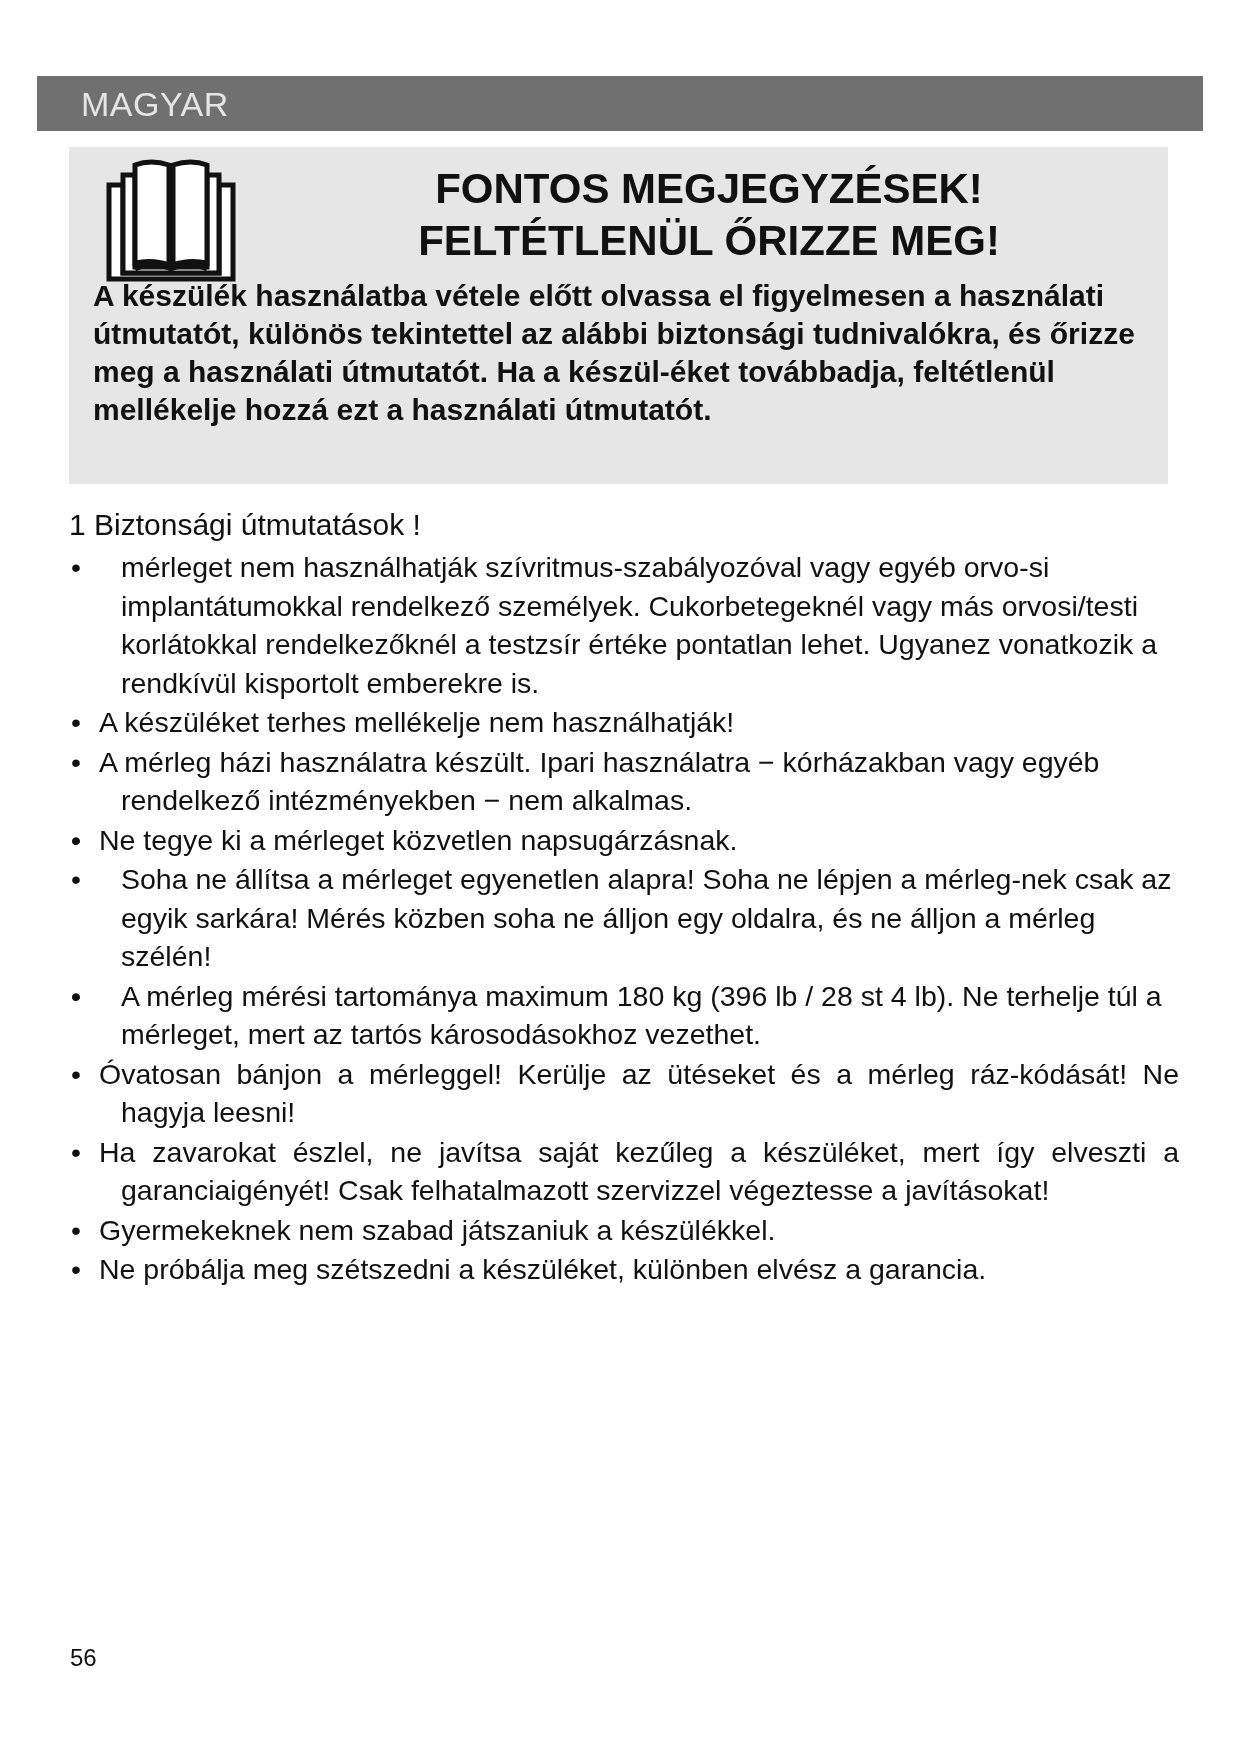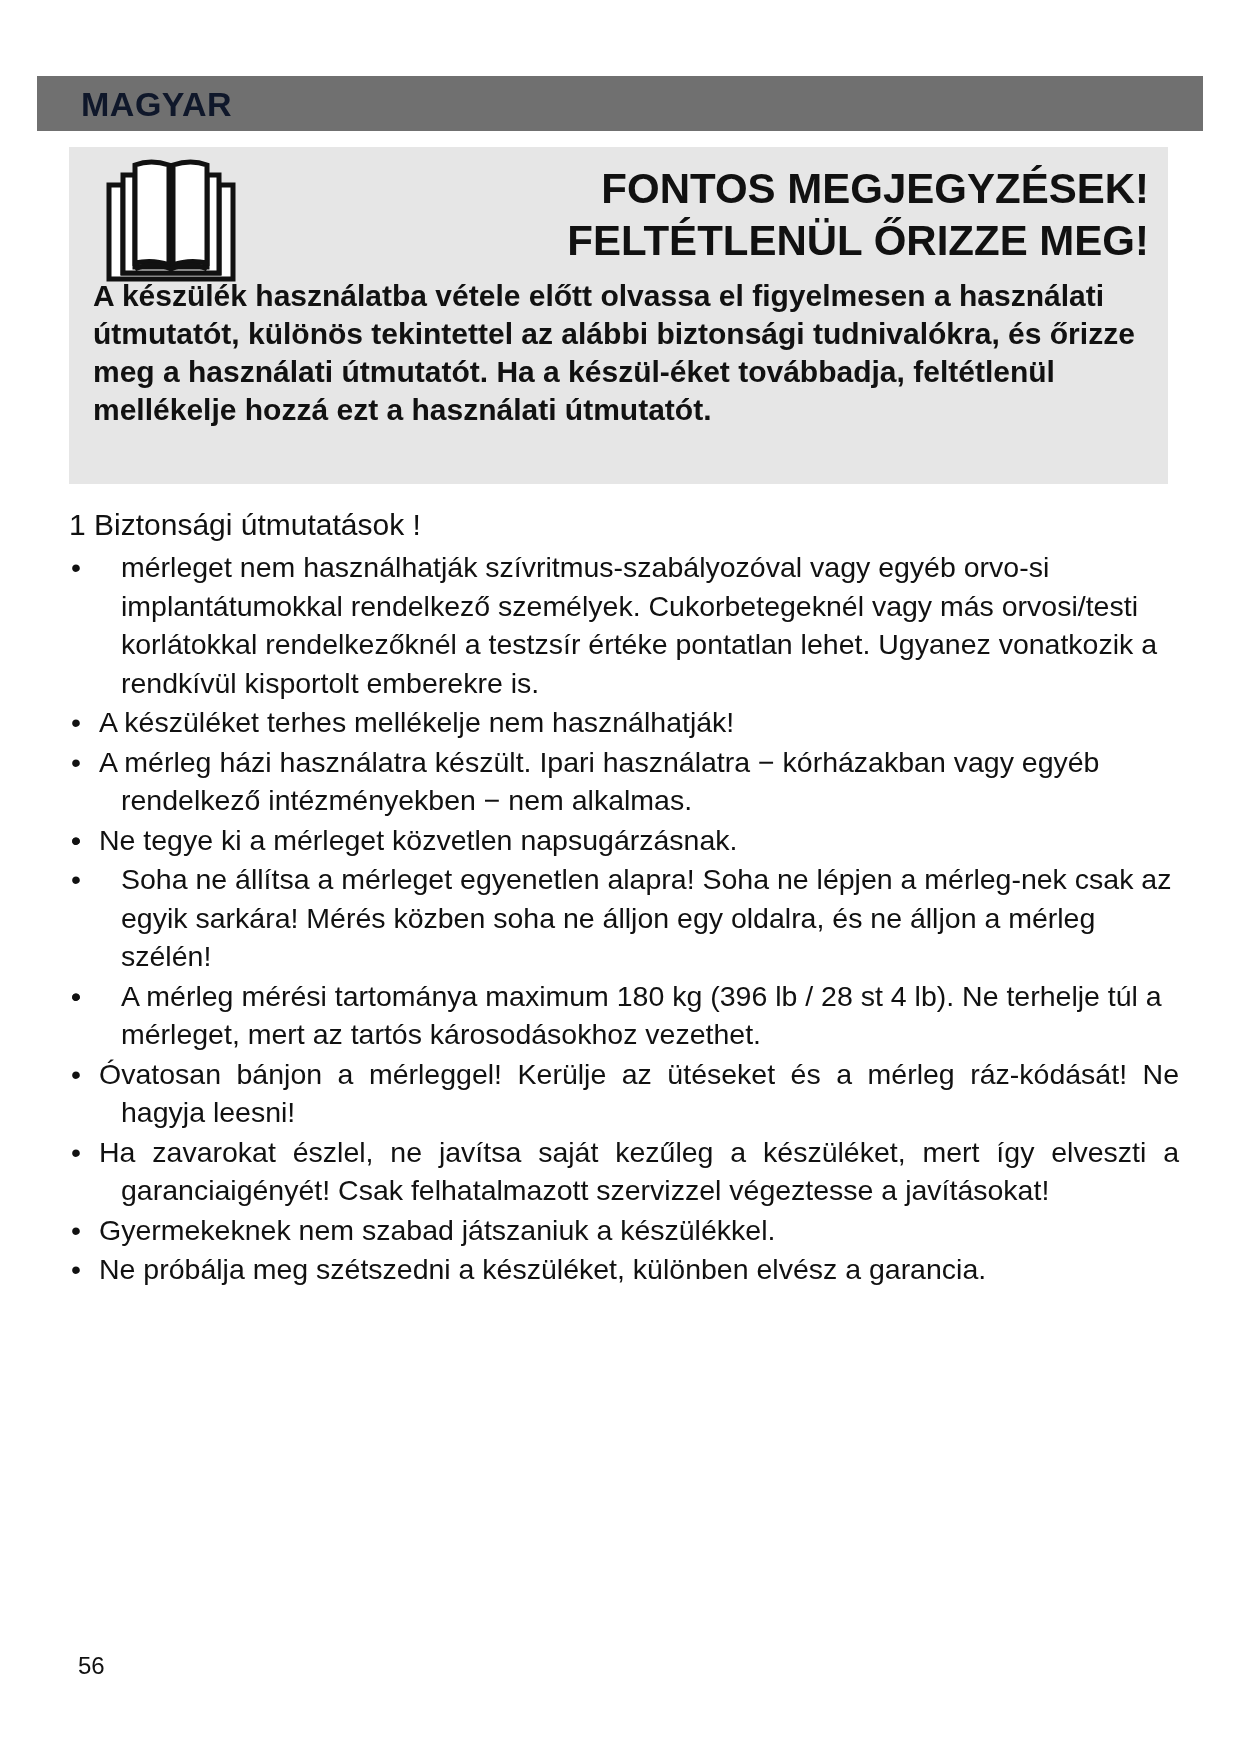--- a/index.html
+++ b/index.html
@@ -1,39 +1,39 @@
 <!DOCTYPE html>
 <html><head>
   <meta charset="utf-8">
   <style>
     html, body { margin: 0; padding: 0; background: #ffffff; }
     body { width: 1241px; height: 1754px; position: relative; overflow: hidden;
            font-family: "Liberation Sans", sans-serif; color: #111; }
     .lang-bar { position: absolute; left: 37px; top: 76px; width: 1166px; height: 55px;
                 background: #707070; }
-    .lang-bar span { position: absolute; left: 44px; top: 6px; color: #0f172a; font-weight: bold;
+    .lang-bar span { position: absolute; left: 44px; top: 6px; color: #e5e5e5; font-weight: normal;
                      font-size: 34px; line-height: 44px; letter-spacing: 0.5px; text-align: center; }
     .notice { position: absolute; left: 69px; top: 147px; width: 1099px; height: 337px;
               background: #e6e6e6; }
     .book { position: absolute; left: 32px; top: 10px; width: 140px; height: 128px; }
-    .notice-title { position: absolute; left: 200px; width: 880px; top: 16px; text-align: right;
+    .notice-title { position: absolute; left: 200px; width: 880px; top: 16px; text-align: center;
                     font-weight: bold; font-size: 42px; line-height: 52px; margin: 0; }
     .notice-text { position: absolute; left: 24px; top: 130px; width: 1060px; margin: 0;
                    font-weight: bold; font-size: 30px; line-height: 38px; }
     .section-heading { position: absolute; left: 69px; top: 505px; margin: 0; font-weight: normal;
                        font-size: 30px; line-height: 40px; }
     ul.rules { position: absolute; left: 69px; top: 548px; width: 1110px; margin: 0; padding: 0;
                list-style: none; font-size: 28.5px; line-height: 38.5px; }
     ul.rules li { position: relative; padding-left: 52px; margin: 0 0 1px 0; }
     ul.rules li.narrow { padding-left: 52px; text-indent: -22px; }
     ul.rules li.narrow .txt { display: inline; }
     ul.rules li .bullet { position: absolute; left: 2px; top: 0; }
     ul.rules li.narrow .bullet { text-indent: 0; }
     ul.rules li.just { text-align: justify; }
-    .page-number { position: absolute; left: 62px; top: 1636px; font-size: 24px; margin: 16px; }
+    .page-number { position: absolute; left: 62px; top: 1636px; font-size: 24px; margin: 8px; }
   </style>
 </head>
 <body>
 
 <div class="lang-bar">
   <span>MAGYAR</span>
 </div>
 
 <div class="notice">
   <svg class="book" viewBox="0 0 140 128" fill="none" stroke="#111" stroke-width="5">

